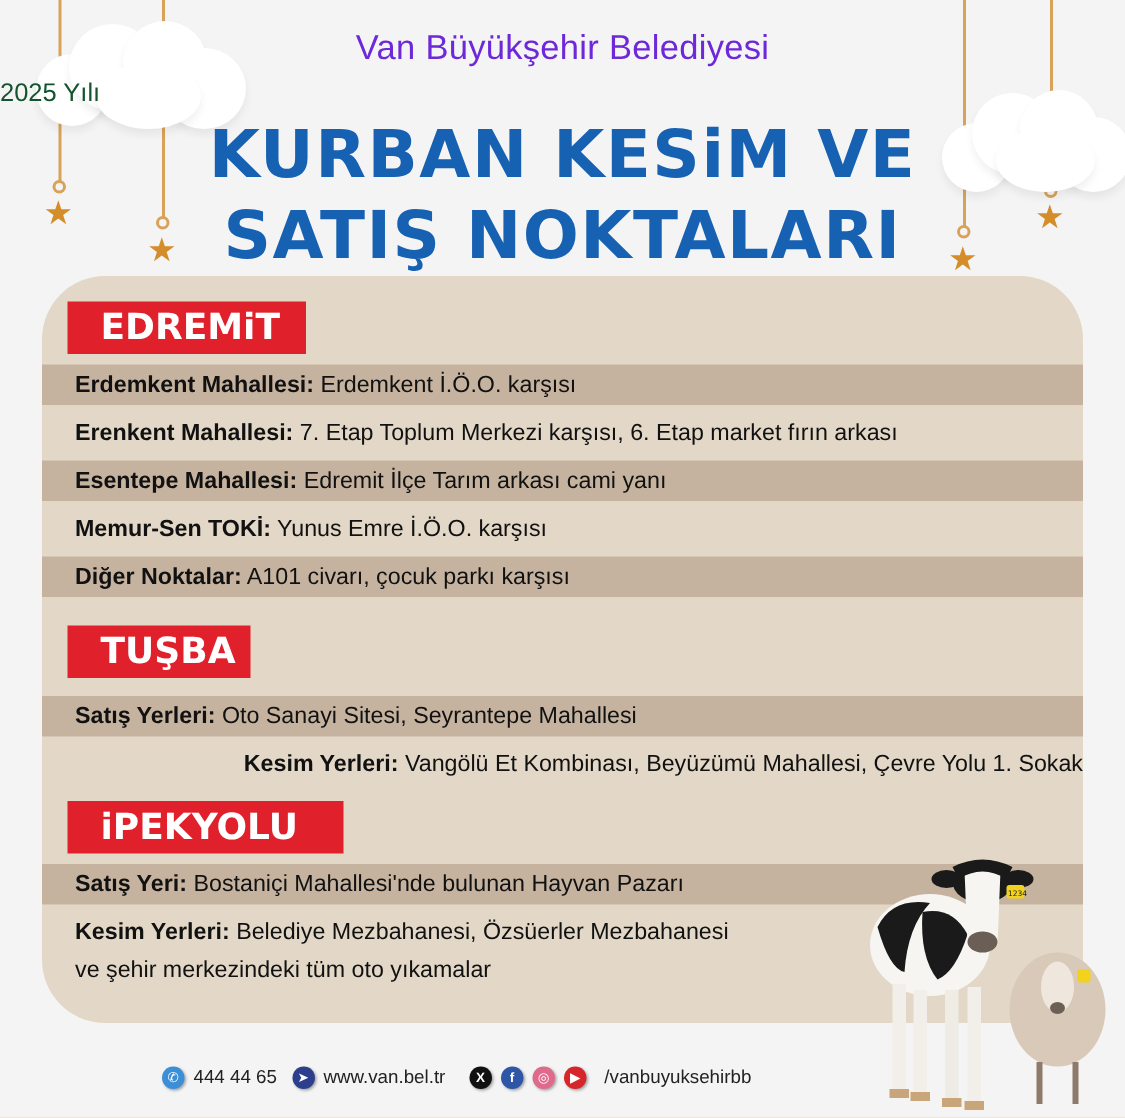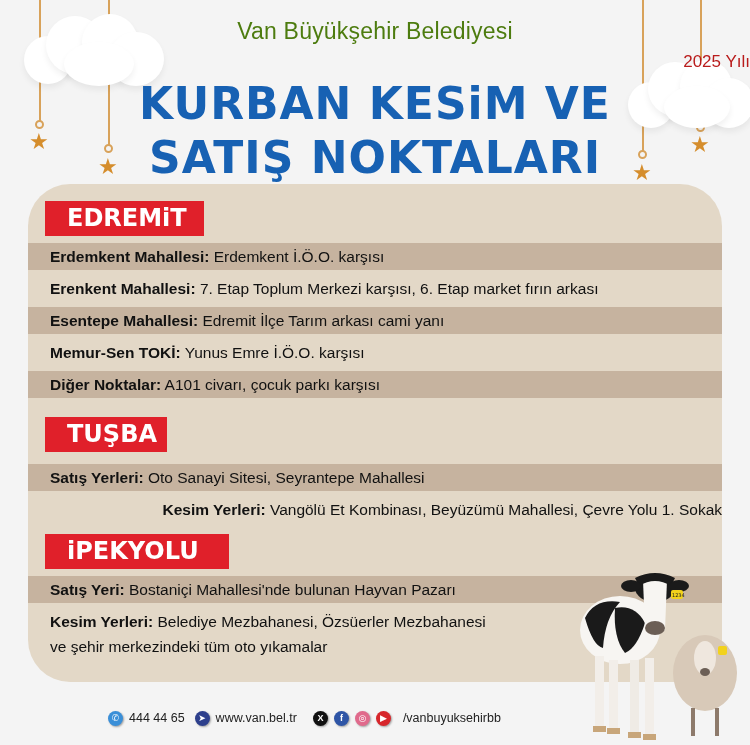--- a/index.html
+++ b/index.html
@@ -6,25 +6,25 @@
   body {
     width: 750px; height: 745px; position: relative; overflow: hidden;
     background: #f4f4f4;
     font-family: "Liberation Sans", "DejaVu Sans", sans-serif;
     color: #111;
   }
   .abs { position: absolute; }
   
   .org-name {
     left: 0; width: 750px; top: 18px; text-align: center;
-    font-size: 23px; color: #4d7c0f; letter-spacing: 0.2px;
+    font-size: 23px; color: #6d28d9; letter-spacing: 0.2px;
   }
   .year {
-    left: 0; width: 750px; top: 52px; text-align: right;
-    font-size: 17px; color: #b91c1c;
+    left: 0; width: 750px; top: 52px; text-align: left;
+    font-size: 17px; color: #14532d;
   }
   .title {
     left: 0; width: 750px; text-align: center;
     font-family: "DejaVu Sans", sans-serif; font-weight: bold;
     color: #1761b3; font-size: 44px; letter-spacing: 1px;
   }
   .title.l1 { top: 78px; }
   .title.l2 { top: 132px; }
 
   

